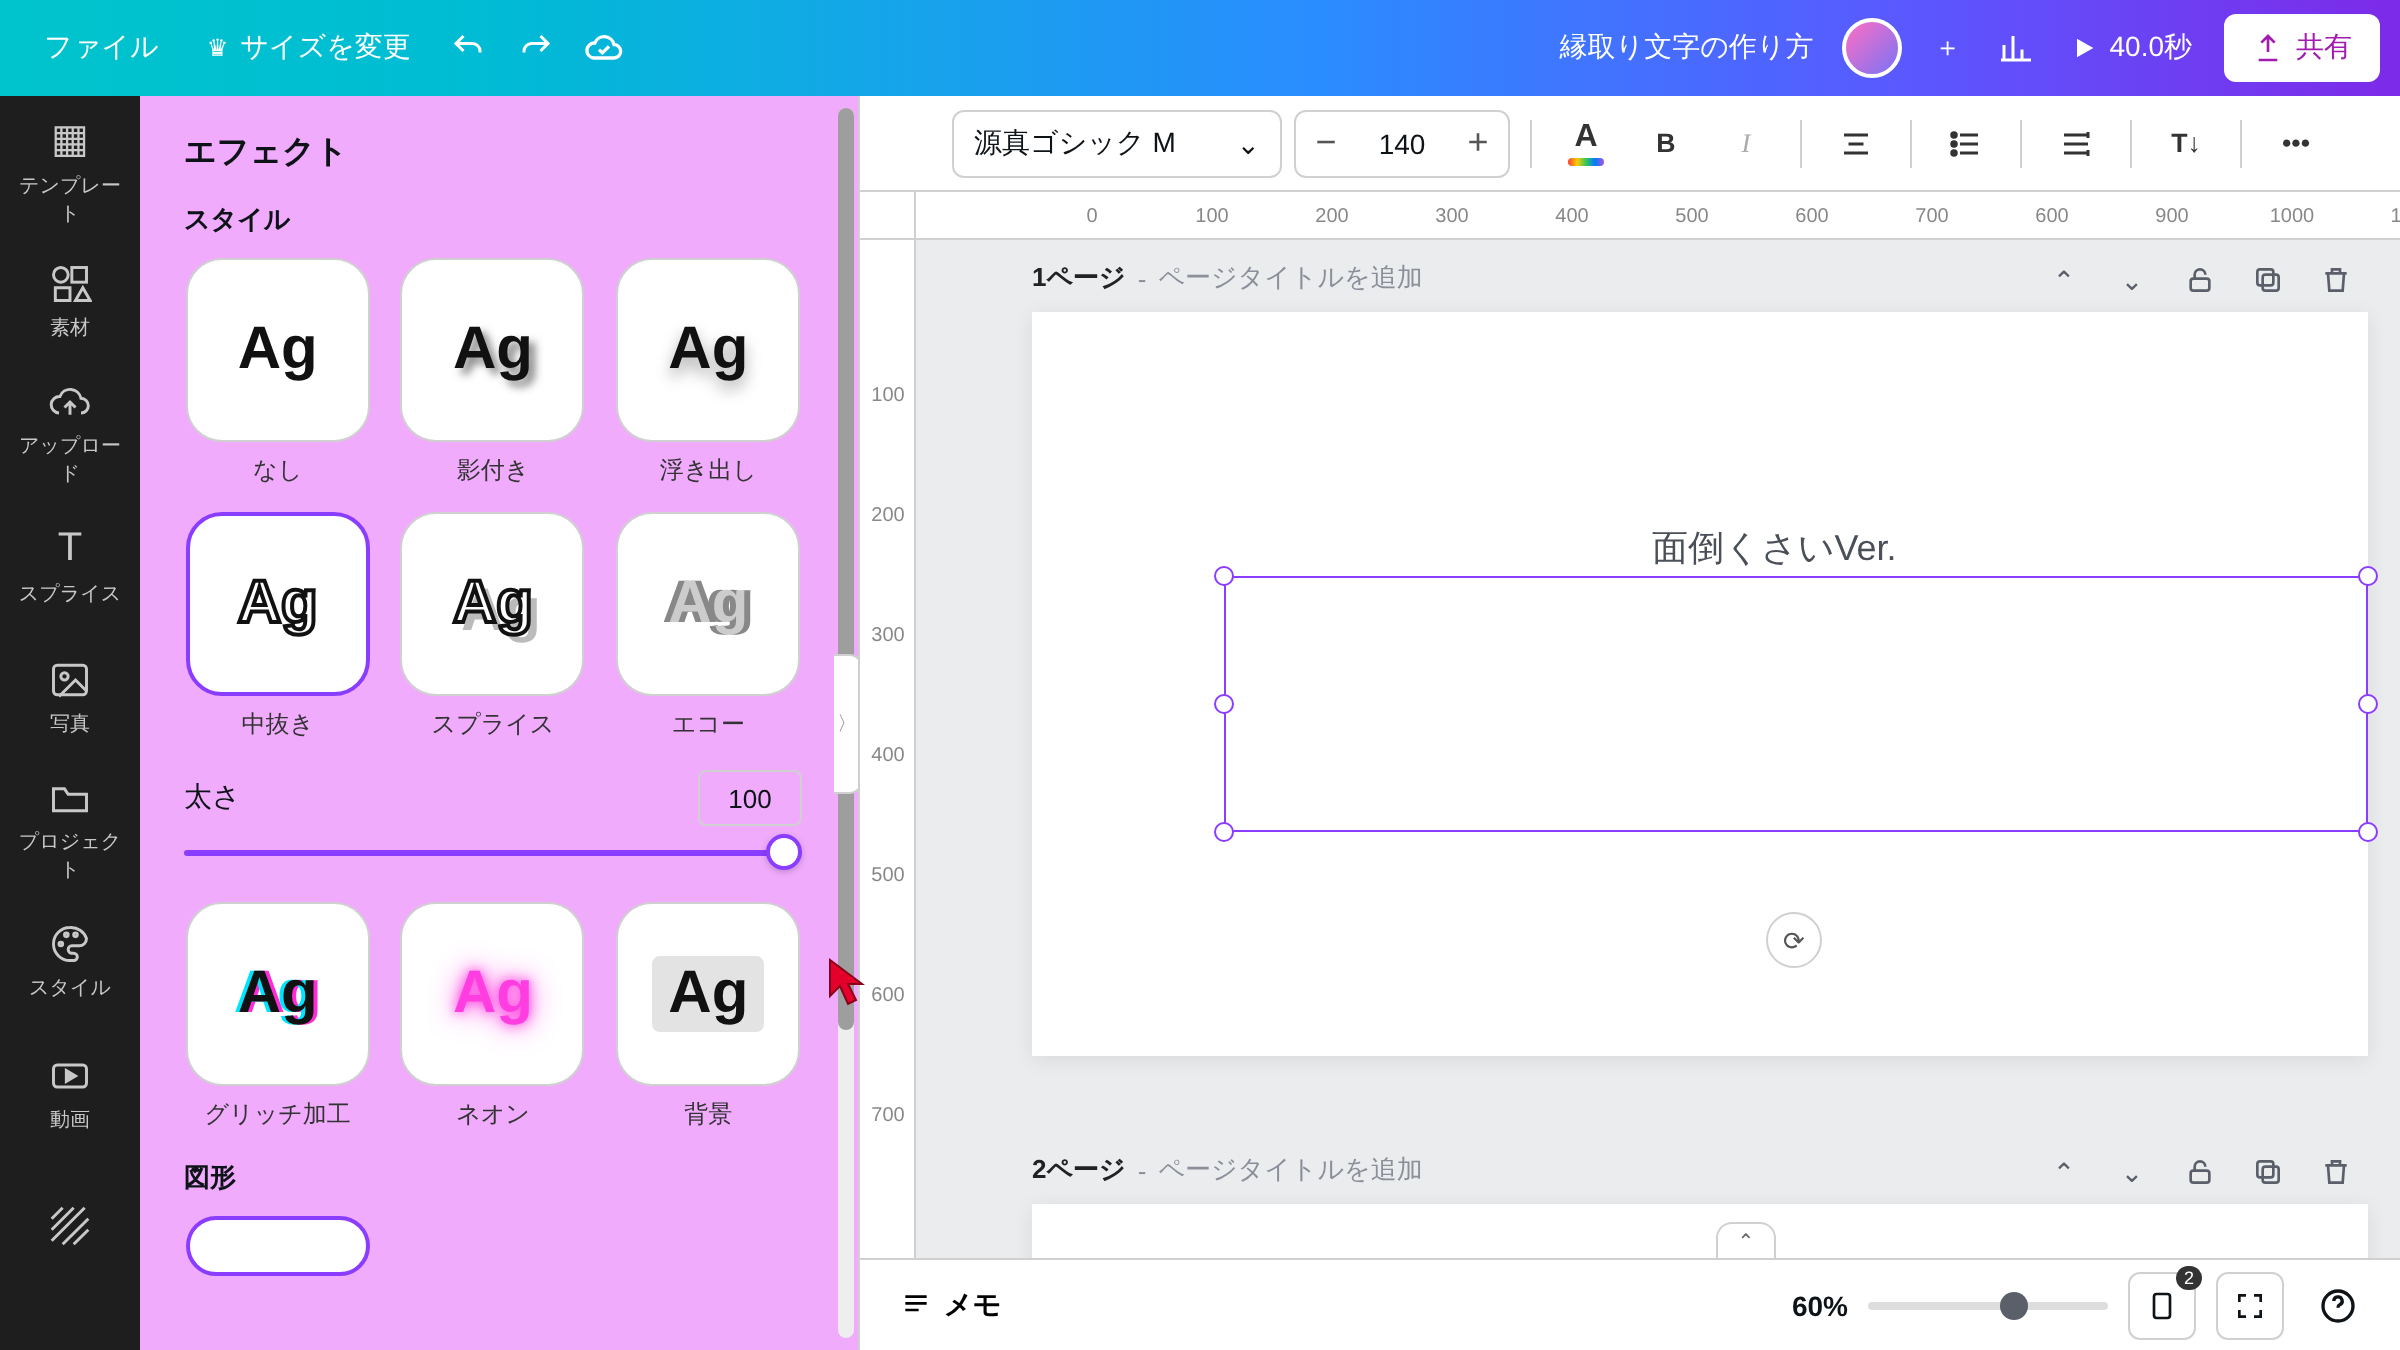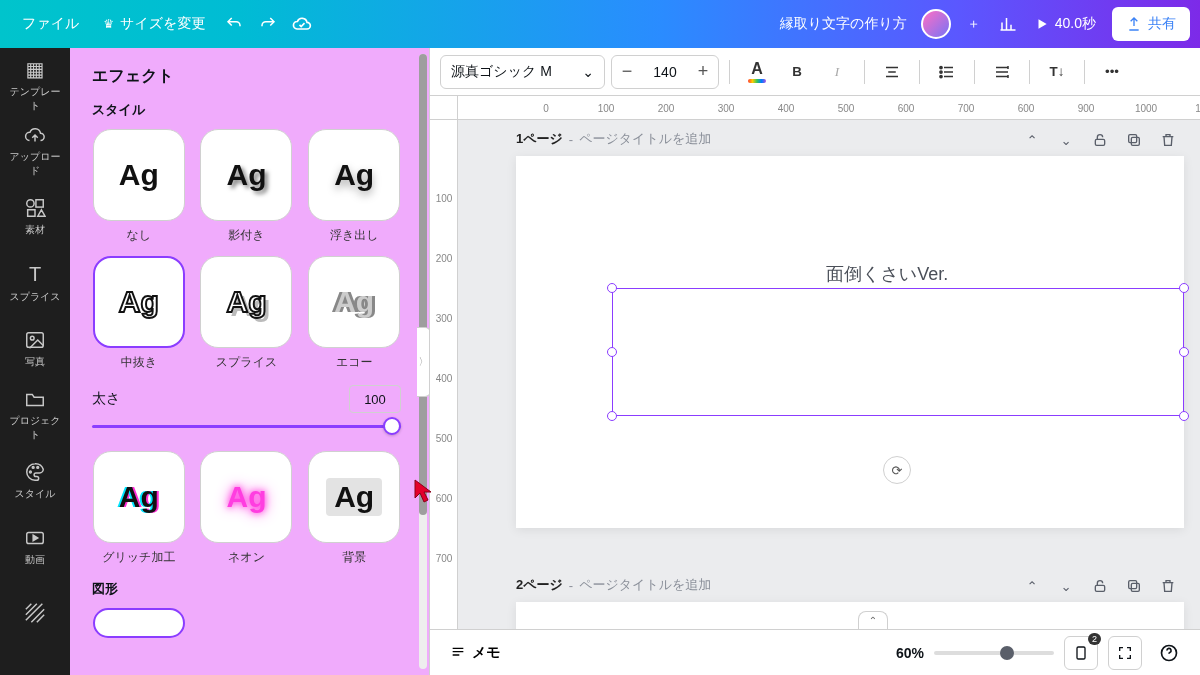--- a/index.html
+++ b/index.html
@@ -19,21 +19,21 @@
 
   
   .topbar{position:absolute;top:0;left:0;right:0;height:var(--top-h);display:flex;align-items:center;padding:0 10px;color:#fff;background:linear-gradient(90deg,#00c4cc 0%,#00bcd4 20%,#2a8cff 55%,#5b57ff 80%,#7d2ae8 100%);}
   .tb-btn{background:transparent;border:0;color:#fff;font-size:14px;height:34px;padding:0 12px;display:flex;align-items:center;gap:6px;border-radius:4px;}
   .tb-sep{flex:1;}
   .crown{font-size:12px;}
   .tb-title{font-size:14px;margin-right:8px;}
   .avatar{width:30px;height:30px;border-radius:50%;background:linear-gradient(135deg,#ff6ec4,#7873f5);border:2px solid #fff;margin:0 6px;}
   .tb-icon{width:34px;height:34px;display:flex;align-items:center;justify-content:center;border-radius:4px;background:transparent;border:0;color:#fff;}
   .tb-play{display:flex;align-items:center;gap:6px;padding:0 10px;}
-  .share-btn{background:#fff;color:#3b82f6;border:0;height:34px;padding:0 14px;border-radius:6px;font-size:14px;font-weight:500;display:flex;align-items:center;gap:6px;margin-left:6px;}
+  .share-btn{background:#fff;color:#a21caf;border:0;height:34px;padding:0 14px;border-radius:6px;font-size:14px;font-weight:500;display:flex;align-items:center;gap:6px;margin-left:6px;}
 
   
   .iconbar{position:absolute;top:var(--top-h);left:0;bottom:0;width:var(--sidebar-w);background:#1e1e1e;color:#c8c8c8;display:flex;flex-direction:column;align-items:center;padding-top:4px;}
   .ib-item{width:100%;height:66px;display:flex;flex-direction:column;align-items:center;justify-content:center;gap:4px;font-size:10px;border:0;background:transparent;color:#c8c8c8;cursor:pointer;}
   .ib-item .ico{font-size:20px;}
 
   
   .panel{position:absolute;top:var(--top-h);left:var(--sidebar-w);bottom:0;width:var(--panel-w);border-right:1px solid var(--border-dark);background:#f0abfc;overflow:hidden;}
   .panel-scroll{position:absolute;top:0;left:0;right:8px;bottom:0;overflow:hidden;padding:18px 20px 0 22px;}
   .panel-scrollbar{position:absolute;top:6px;right:2px;bottom:6px;width:8px;background:#eee;border-radius:4px;}
@@ -54,21 +54,21 @@
   .slider-track{position:absolute;top:8px;left:0;right:0;height:3px;background:var(--purple);border-radius:2px;}
   .slider-thumb{position:absolute;top:0;width:18px;height:18px;border-radius:50%;background:#fff;border:2px solid var(--purple);box-shadow:0 1px 3px rgba(0,0,0,.2);}
 
   .panel-arrow{position:absolute;right:-2px;top:50%;transform:translateY(-50%);width:14px;height:70px;background:#fff;border:1px solid var(--border-dark);border-left:0;border-radius:0 6px 6px 0;display:flex;align-items:center;justify-content:center;font-size:10px;color:#888;cursor:pointer;}
 
   
   .canvas-area{position:absolute;top:var(--top-h);left:calc(var(--sidebar-w) + var(--panel-w));right:0;bottom:0;background:#ebecee;}
 
   
   .ctx-bar{position:absolute;top:0;left:0;right:0;height:48px;background:#fff;border-bottom:1px solid var(--border-dark);display:flex;align-items:center;padding:0 10px;gap:6px;}
-  .font-sel{height:34px;border:1px solid var(--border-dark);border-radius:6px;display:flex;align-items:center;padding:0 10px;gap:20px;font-size:14px;cursor:pointer;width:165px;justify-content:space-between;}
+  .font-sel{height:34px;border:1px solid var(--border-dark);border-radius:6px;display:flex;align-items:center;padding:0 10px;gap:20px;font-size:14px;cursor:pointer;width:165px;justify-content:space-between;margin-left:36px;}
   .size-grp{display:flex;align-items:center;border:1px solid var(--border-dark);border-radius:6px;height:34px;}
   .size-grp button{width:30px;height:32px;border:0;background:transparent;font-size:18px;color:#555;}
   .size-grp .val{width:46px;text-align:center;font-size:14px;}
   .ctx-ico{width:34px;height:34px;border:0;background:transparent;border-radius:4px;display:flex;align-items:center;justify-content:center;color:#333;}
   .ctx-sep{width:1px;height:24px;background:var(--border-dark);margin:0 4px;}
   .colorA{position:relative;font-weight:700;font-size:16px;display:flex;flex-direction:column;align-items:center;line-height:1;}
   .colorA .bar{width:18px;height:4px;border-radius:2px;background:linear-gradient(90deg,#ff3b30,#ffcc00,#34c759,#007aff,#af52de);margin-top:2px;}
 
   
   .h-ruler{position:absolute;top:48px;left:28px;right:0;height:24px;background:#fff;border-bottom:1px solid var(--border-dark);}
@@ -159,35 +159,35 @@
 </div>
 
 <div class="iconbar">
   <button class="ib-item">
       <span class="ico">▦</span>
       <span>テンプレート</span>
     </button>
   <button class="ib-item">
       <span class="ico">
         <svg width="22" height="22" viewBox="0 0 24 24" fill="none" stroke="currentColor" stroke-width="1.6">
-          <path d="M18 18a4 4 0 0 0 0-8 6 6 0 0 0-11.5-1A4.5 4.5 0 0 0 6 18"></path>
-          <path d="M12 12v7M9 15l3-3 3 3"></path>
-        </svg>
-      </span>
-      <span>アップロード</span>
-    </button>
-  <button class="ib-item">
-      <span class="ico">
-        <svg width="22" height="22" viewBox="0 0 24 24" fill="none" stroke="currentColor" stroke-width="1.6">
           <circle cx="7" cy="7" r="4"></circle>
           <rect x="13" y="3" width="8" height="8"></rect>
           <path d="M4 14h8v7H4zM15 21l4-7 4 7z"></path>
         </svg>
       </span>
       <span>素材</span>
+    </button>
+  <button class="ib-item">
+      <span class="ico">
+        <svg width="22" height="22" viewBox="0 0 24 24" fill="none" stroke="currentColor" stroke-width="1.6">
+          <path d="M18 18a4 4 0 0 0 0-8 6 6 0 0 0-11.5-1A4.5 4.5 0 0 0 6 18"></path>
+          <path d="M12 12v7M9 15l3-3 3 3"></path>
+        </svg>
+      </span>
+      <span>アップロード</span>
     </button>
   <button class="ib-item">
       <span class="ico">T</span>
       <span>スプライス</span>
     </button>
   <button class="ib-item">
       <span class="ico">
         <svg width="22" height="22" viewBox="0 0 24 24" fill="none" stroke="currentColor" stroke-width="1.6">
           <rect x="3" y="4" width="18" height="16" rx="2"></rect>
           <circle cx="9" cy="10" r="2"></circle>

